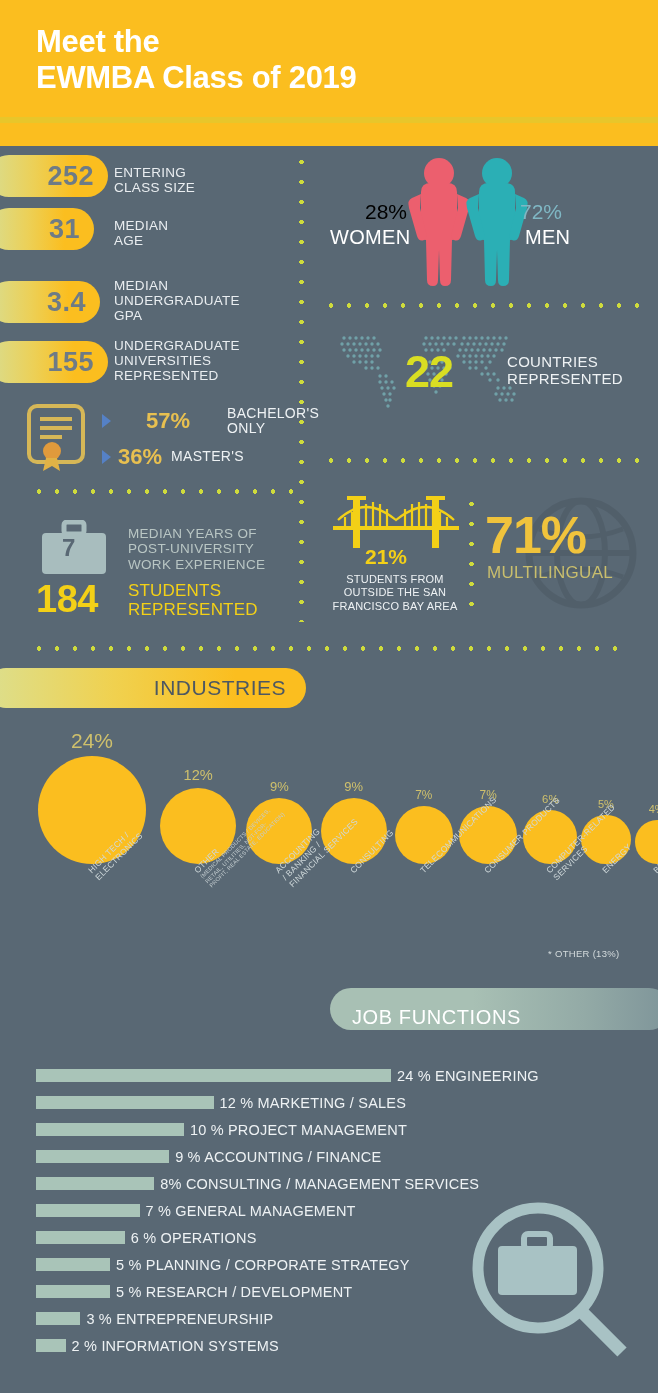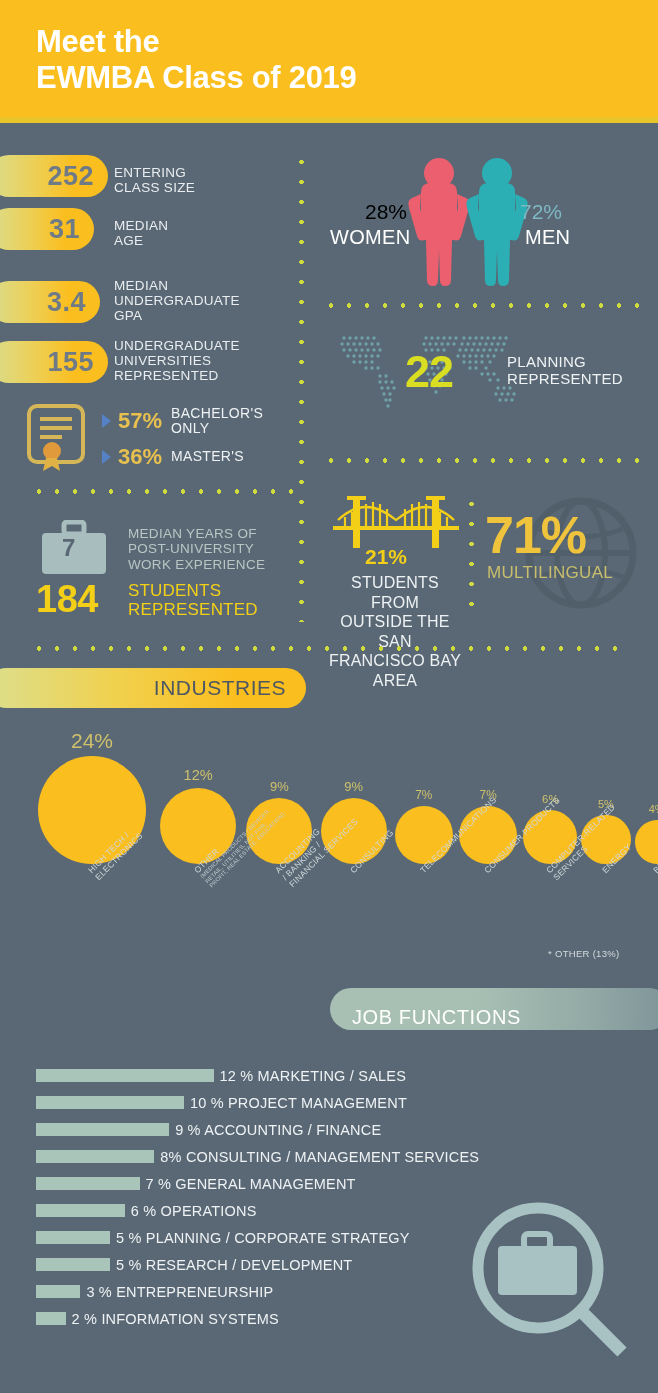--- a/index.html
+++ b/index.html
@@ -10,21 +10,21 @@
     overflow: hidden;
   }
   #page {
     position: relative;
     width: 658px; height: 1393px;
     background: #596874;
   }
 
   
   .header {
-    position: absolute; left: 0; top: 0; width: 658px; height: 117px;
+    position: absolute; left: 0; top: 0; width: 658px; height: 146px;
     background: #FBBE1F;
   }
   .header-title {
     position: absolute; left: 36px; top: 24px;
     color: #ffffff;
     font-size: 31px; font-weight: bold; line-height: 1.17;
     letter-spacing: -0.3px;
     white-space: pre-line;
   }
   .header-bottom {
@@ -121,21 +121,21 @@
   }
 
   
   .bridge-wrap { position: absolute; left: 325px; top: 490px; width: 140px; height: 130px; }
   .bridge-pct {
     position: absolute; left: 40px; top: 55px;
     font-size: 21px; font-weight: bold; color: #F3D017;
   }
   .bridge-lbl {
     position: absolute; left: 0px; top: 83px; width: 140px; text-align: center;
-    font-size: 16px; color: #eef2f4; line-height: 1.22; white-space: pre-line;
+    font-size: 11px; color: #eef2f4; line-height: 1.22; white-space: pre-line;
     letter-spacing: 0.2px;
   }
   .multi-wrap { position: absolute; left: 485px; top: 505px; width: 170px; height: 110px; }
   .multi-pct {
     position: absolute; left: 0; top: 0;
     font-size: 52px; font-weight: bold; color: #F0C33C; letter-spacing: -1px;
   }
   .multi-lbl {
     position: absolute; left: 2px; top: 58px;
     font-size: 17px; color: #C9BE6D; letter-spacing: 0.3px;
@@ -390,36 +390,36 @@
         <circle cx="166" cy="70" r="1.7"></circle>
           <circle cx="172" cy="70" r="1.7"></circle>
           <circle cx="178" cy="70" r="1.7"></circle>
           <circle cx="184" cy="70" r="1.7"></circle>
         <circle cx="170" cy="76" r="1.7"></circle>
           <circle cx="176" cy="76" r="1.7"></circle>
           <circle cx="182" cy="76" r="1.7"></circle>
       </g>
     </svg>
     <div class="countries-num">22</div>
-    <div class="countries-lbl">PLANNING
+    <div class="countries-lbl">COUNTRIES
 REPRESENTED</div>
   </div>
 
   <div class="dots-h" style="left:322px; top:458px; width:320px;"></div>
 
   <div class="deg-wrap">
     <svg width="62" height="70" style="position:absolute; left:0px; top:5px;" viewBox="0 0 62 70">
       <rect x="3" y="3" width="54" height="56" rx="8" ry="8" fill="none" stroke="#D6B757" stroke-width="4"></rect>
       <rect x="14" y="14" width="32" height="4" fill="#D6B757"></rect>
       <rect x="14" y="23" width="32" height="4" fill="#D6B757"></rect>
       <rect x="14" y="32" width="22" height="4" fill="#D6B757"></rect>
       <circle cx="26" cy="48" r="9" fill="#E09A3C"></circle>
       <path d="M20 55 L17 68 L26 63 L34 68 L31 55 Z" fill="#E0B246"></path>
     </svg>
-    <div class="deg-row" style="left:76px; top:8px;">
+    <div class="deg-row" style="left:76px; top:8px;gap:28px;">
       <div class="deg-tri"></div>
       <span class="deg-pct">57%</span>
       <span class="deg-lbl">BACHELOR'S
 ONLY</span>
     </div>
     <div class="deg-row" style="left:76px; top:46px;">
       <div class="deg-tri"></div>
       <span class="deg-pct">36%</span>
       <span class="deg-lbl">MASTER'S</span>
     </div>
@@ -530,20 +530,24 @@
       <div class="bub-lbl" style="left: 650.634px; top: 8px;"><div style="white-space: pre-line;">BIOTECHNOLOGY</div></div>
     </div>
   <div class="other-note">* OTHER (13%)</div>
 
   <div class="banner-job">
     <span class="banner-job-txt">JOB FUNCTIONS</span>
   </div>
 
   <div id="jobbars">
       <div class="jrow">
+        <div class="jbar" style="width: 355px; background: rgb(169, 196, 184);"></div>
+        <div class="jtxt">24 % ENGINEERING</div>
+      </div>
+      <div class="jrow">
         <div class="jbar" style="width: 177.5px; background: rgb(169, 196, 184);"></div>
         <div class="jtxt">12 % MARKETING / SALES</div>
       </div>
       <div class="jrow">
         <div class="jbar" style="width: 147.917px; background: rgb(169, 196, 184);"></div>
         <div class="jtxt">10 % PROJECT MANAGEMENT</div>
       </div>
       <div class="jrow">
         <div class="jbar" style="width: 133.125px; background: rgb(169, 196, 184);"></div>
         <div class="jtxt">9 % ACCOUNTING / FINANCE</div>

